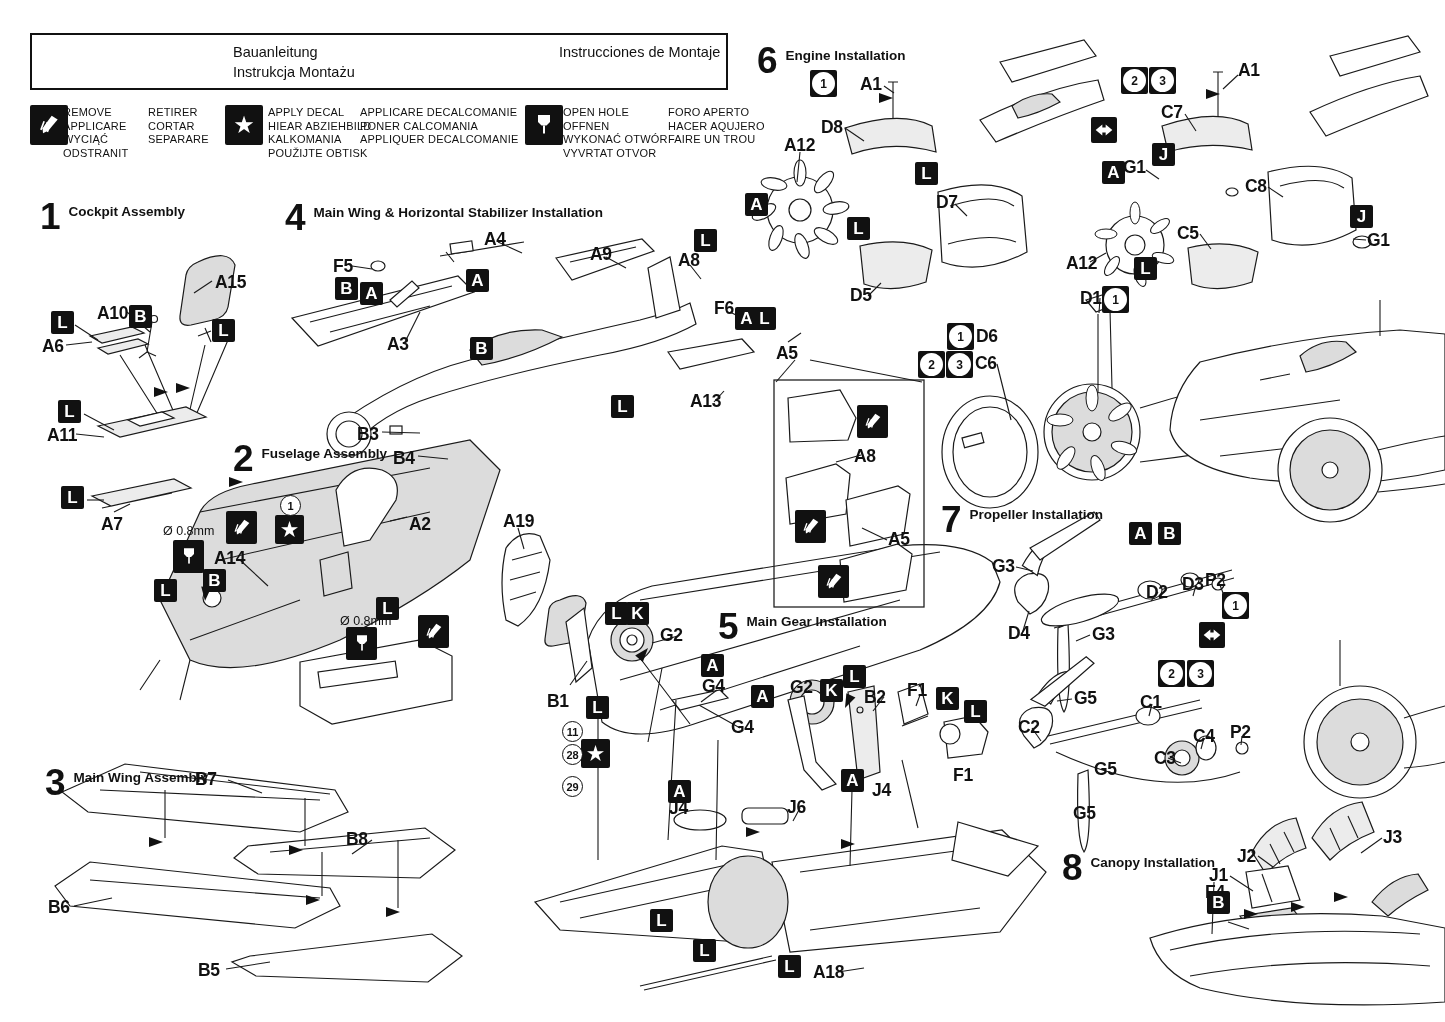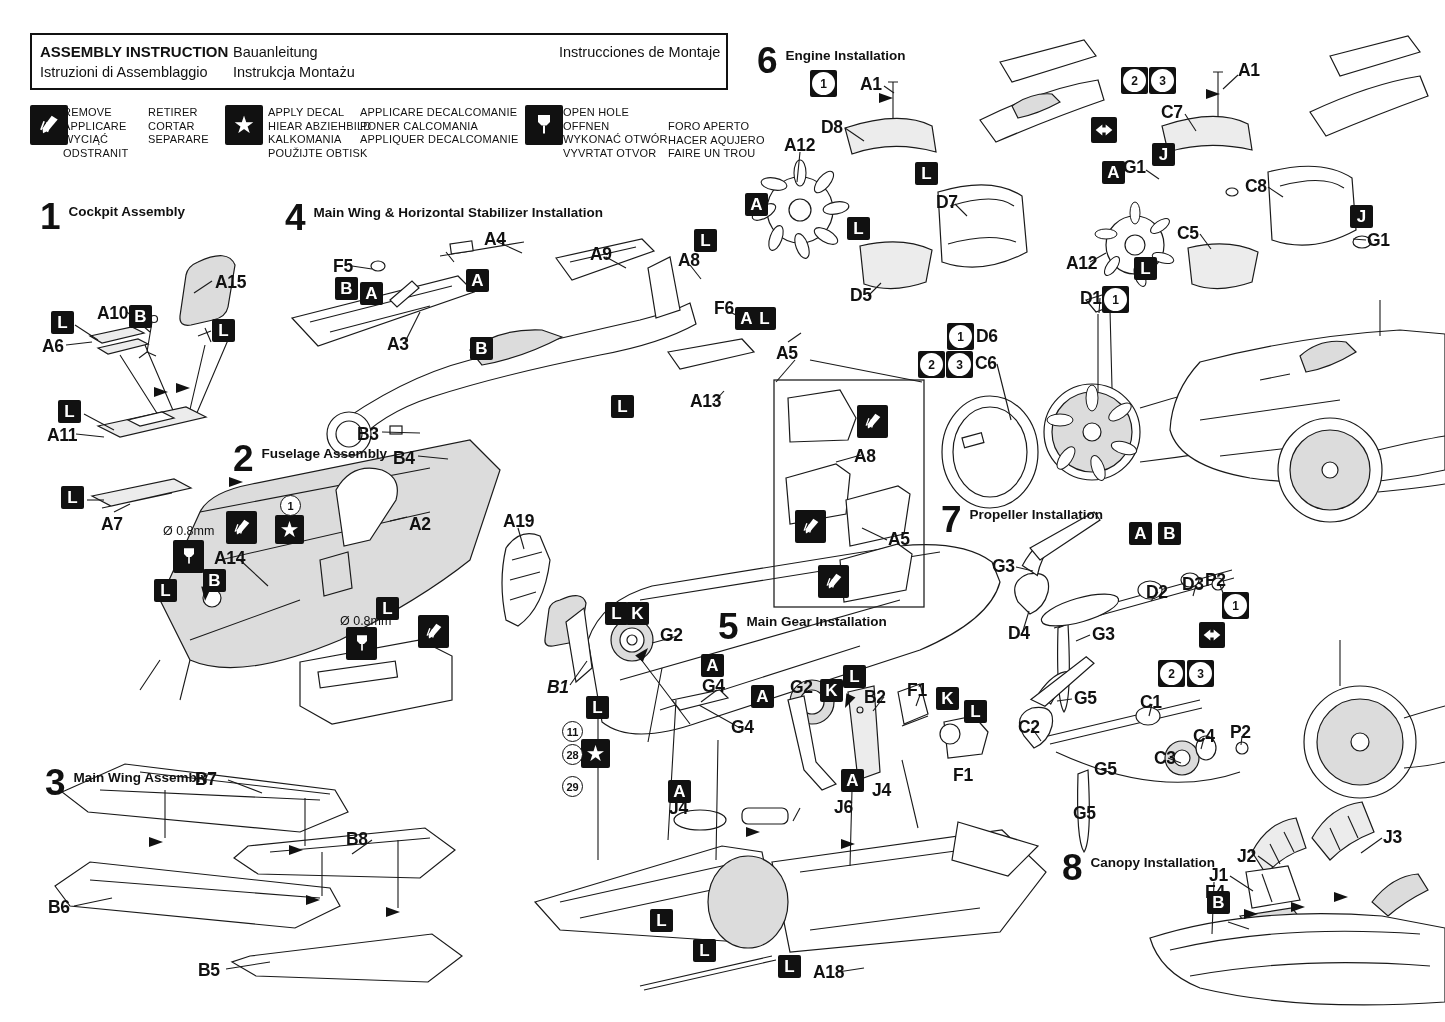--- a/index.html
+++ b/index.html
@@ -36,24 +36,20 @@
   svg.layer{position:absolute;left:0;top:0;}
   .ln{stroke:#1a1a1a;stroke-width:1.1;fill:none;}
   .pt{stroke:#1a1a1a;stroke-width:1.2;fill:#fff;}
   .ptg{stroke:#1a1a1a;stroke-width:1.2;fill:#dcdcdc;}
   .ptl{stroke:#1a1a1a;stroke-width:1.2;fill:#ececec;}
 </style>
 </head>
 <body>
 
 <div id="hdr">
-  <div class="hcol" style="left:8px;">
-    <div class="hstrong">ASSEMBLY INSTRUCTION</div>
-    <div>Istruzioni di Assemblaggio</div>
-  </div>
   <div class="hcol" style="left:201px;">
     <div>Bauanleitung</div>
     <div>Instrukcja Montażu</div>
   </div>
   <div class="hcol" style="left:527px;">
     <div>Instrucciones de Montaje</div>
   </div>
 </div>
 
 <div>
@@ -95,21 +91,21 @@
         <path d="M6 3h12v7l-3.5 3.5h-5L6 10z" fill="#fff"></path>
         <rect x="11" y="13.5" width="2" height="8" fill="#fff"></rect>
       </svg>
   </div>
   <div class="lg-col" style="left:563px;top:106px;">
     <div>OPEN HOLE</div>
       <div>OFFNEN</div>
     <div>WYKONAĆ OTWÓR</div>
       <div>VYVRTAT OTVOR</div>
   </div>
-  <div class="lg-col" style="left:668px;top:120px;">
+  <div class="lg-col" style="left:668px;top:106px;">
     <div>FORO APERTO</div>
       <div>HACER AQUJERO</div>
     <div>FAIRE UN TROU</div>
   </div>
 </div>
 
 <svg class="layer" id="art" width="1445" height="1022">
 
   <g>
     <path class="ptg" d="M198,262 q30,-14 37,3 l-7,42 q-2,10 -15,13 l-22,5 q-12,2 -11,-9 l6,-41 q2,-9 12,-13 z"></path>
@@ -429,30 +425,30 @@
     <div class="plabel" style="left: 346px; top: 829px;">B8</div>
     <div class="plabel" style="left: 48px; top: 897px;">B6</div>
     <div class="plabel" style="left: 198px; top: 960px;">B5</div>
     <div class="plabel" style="left: 678px; top: 250px;">A8</div>
     <div class="plabel" style="left: 714px; top: 298px;">F6</div>
     <div class="plabel" style="left: 776px; top: 343px;">A5</div>
     <div class="plabel" style="left: 690px; top: 391px;">A13</div>
     <div class="plabel" style="left: 854px; top: 446px;">A8</div>
     <div class="plabel" style="left: 888px; top: 529px;">A5</div>
     <div class="plabel" style="left: 660px; top: 625px;">G2</div>
-    <div class="plabel" style="left: 547px; top: 677px; font-style: italic;">B1</div>
+    <div class="plabel" style="left: 547px; top: 691px;">B1</div>
     <div class="plabel" style="left: 702px; top: 676px;">G4</div>
     <div class="plabel" style="left: 731px; top: 717px;">G4</div>
     <div class="plabel" style="left: 790px; top: 677px;">G2</div>
     <div class="plabel" style="left: 864px; top: 687px;">B2</div>
     <div class="plabel" style="left: 907px; top: 680px;">F1</div>
     <div class="plabel" style="left: 953px; top: 765px;">F1</div>
     <div class="plabel" style="left: 669px; top: 798px;">J4</div>
     <div class="plabel" style="left: 872px; top: 780px;">J4</div>
-    <div class="plabel" style="left: 834px; top: 797px;">J6</div>
+    <div class="plabel" style="left: 787px; top: 797px;">J6</div>
     <div class="plabel" style="left: 813px; top: 962px;">A18</div>
     <div class="plabel" style="left: 860px; top: 74px;">A1</div>
     <div class="plabel" style="left: 821px; top: 117px;">D8</div>
     <div class="plabel" style="left: 784px; top: 135px;">A12</div>
     <div class="plabel" style="left: 936px; top: 192px;">D7</div>
     <div class="plabel" style="left: 850px; top: 285px;">D5</div>
     <div class="plabel" style="left: 1238px; top: 60px;">A1</div>
     <div class="plabel" style="left: 1161px; top: 102px;">C7</div>
     <div class="plabel" style="left: 1123px; top: 157px;">G1</div>
     <div class="plabel" style="left: 1245px; top: 176px;">C8</div>

